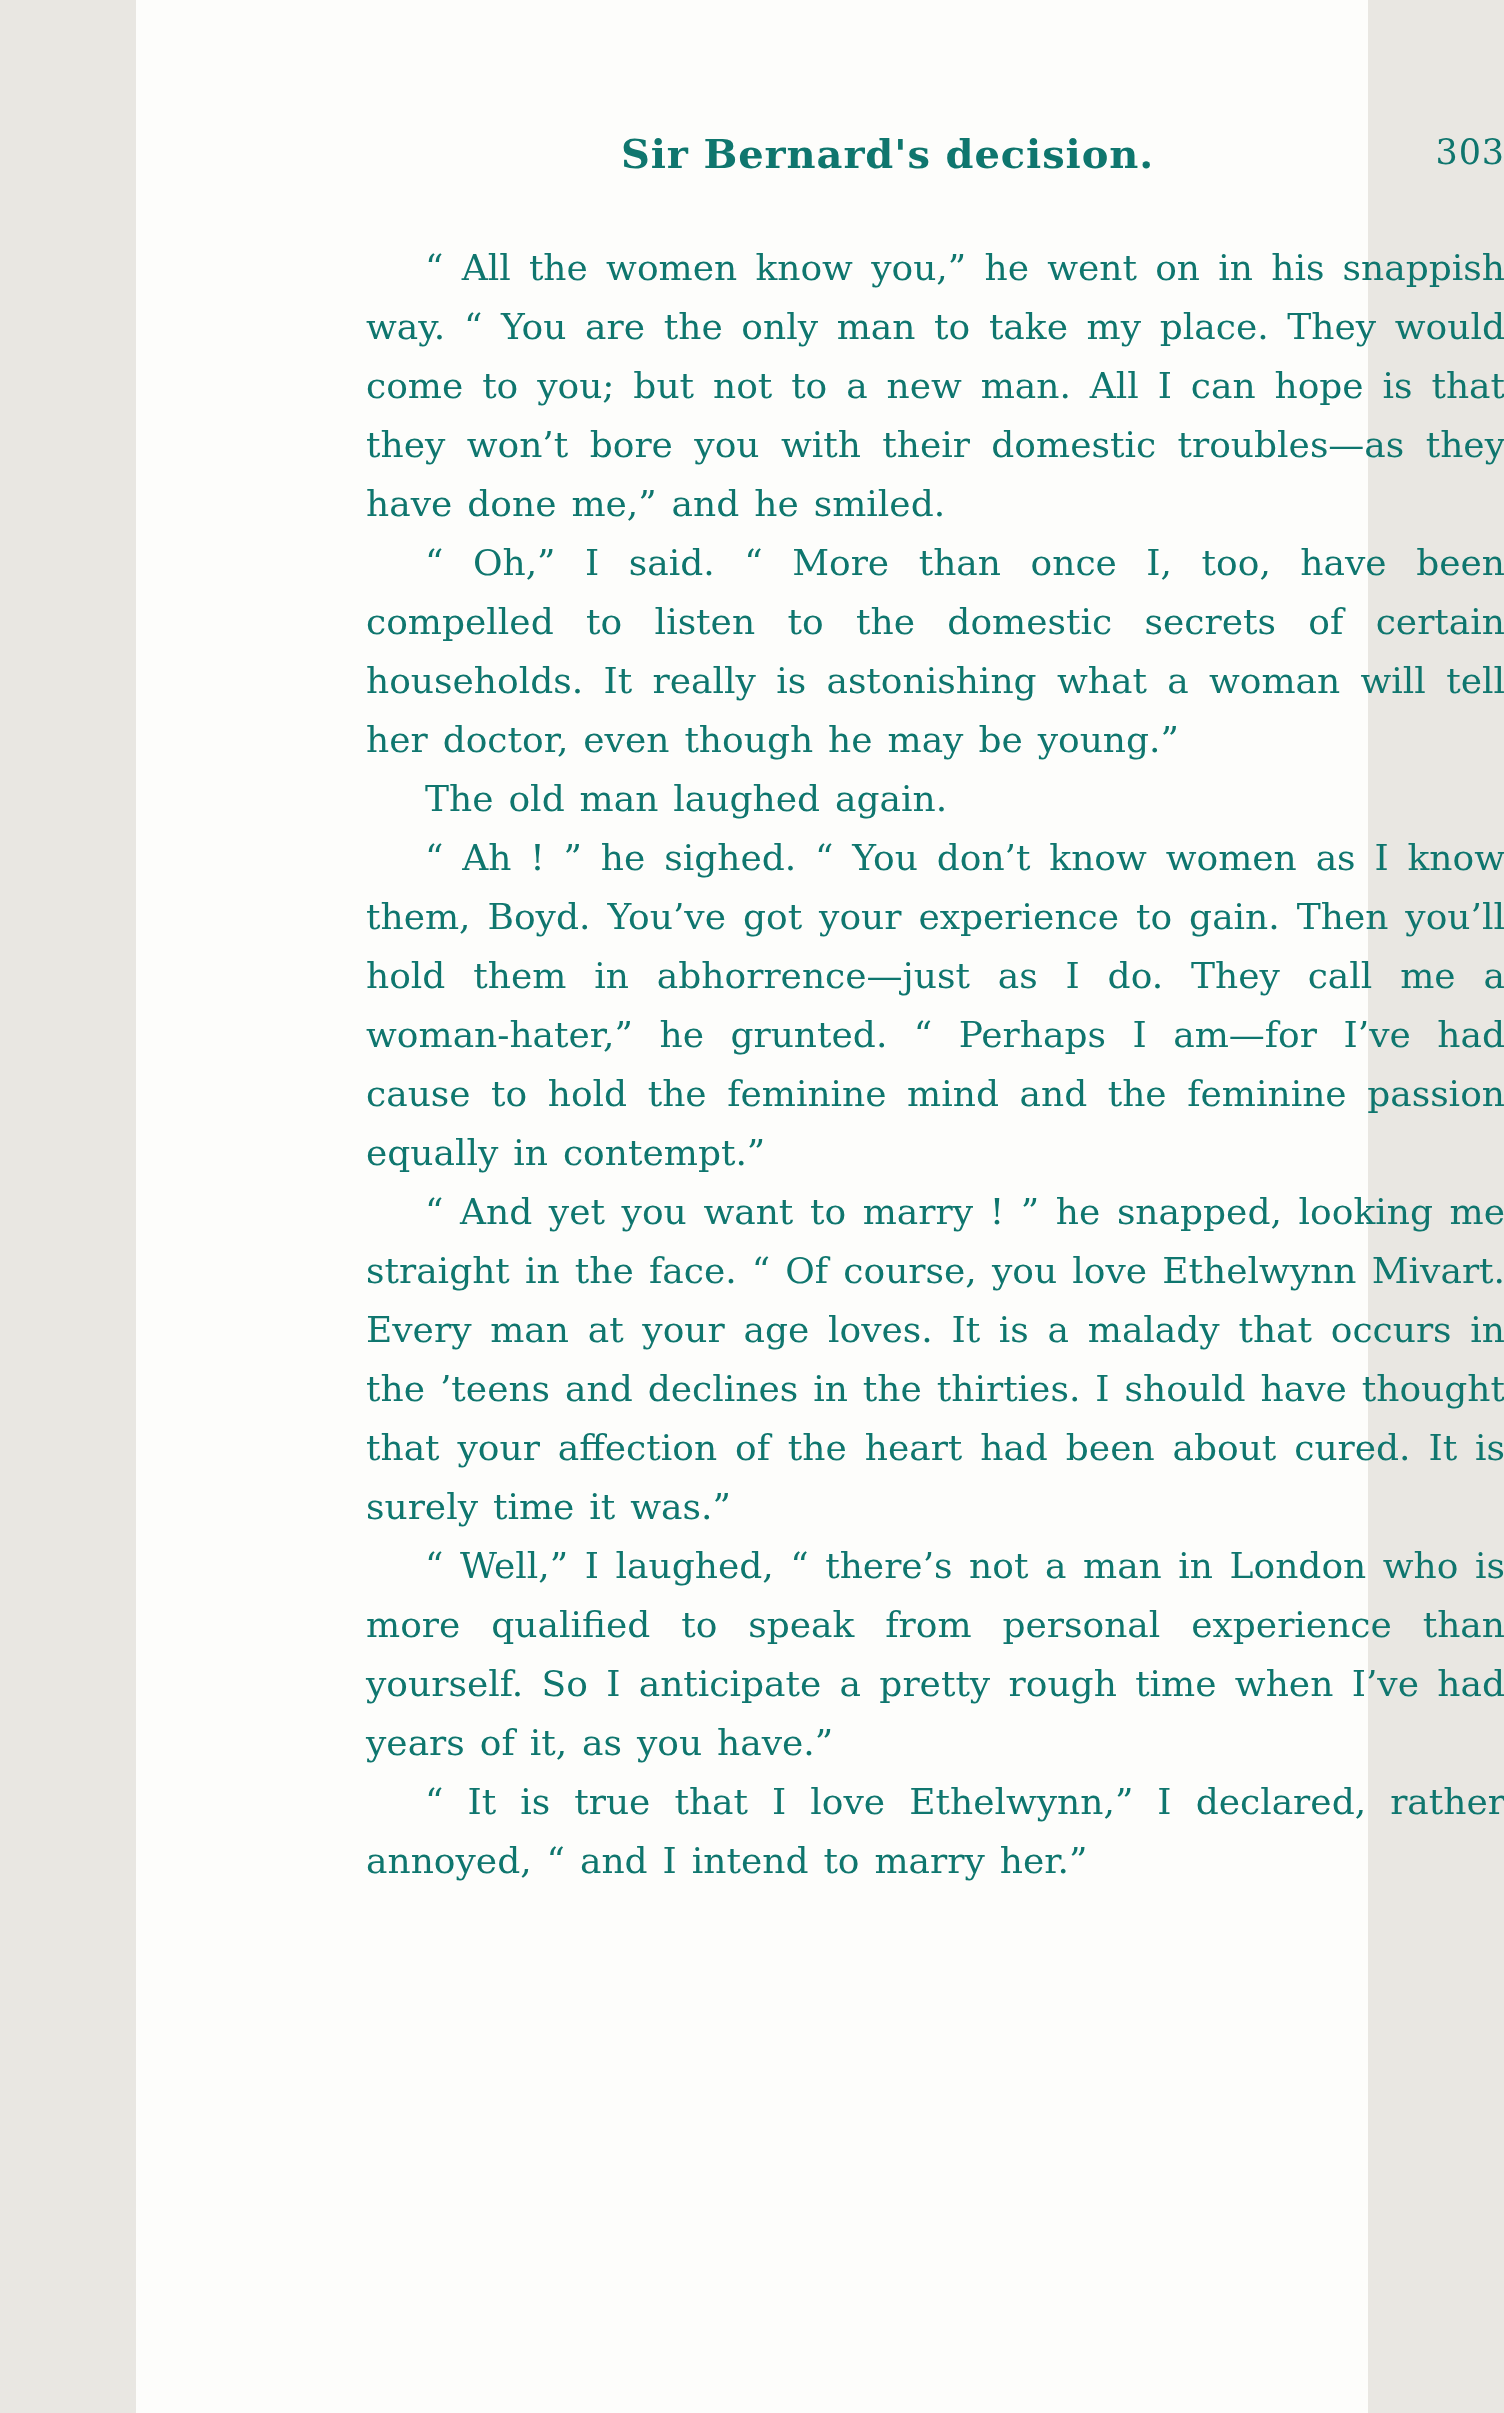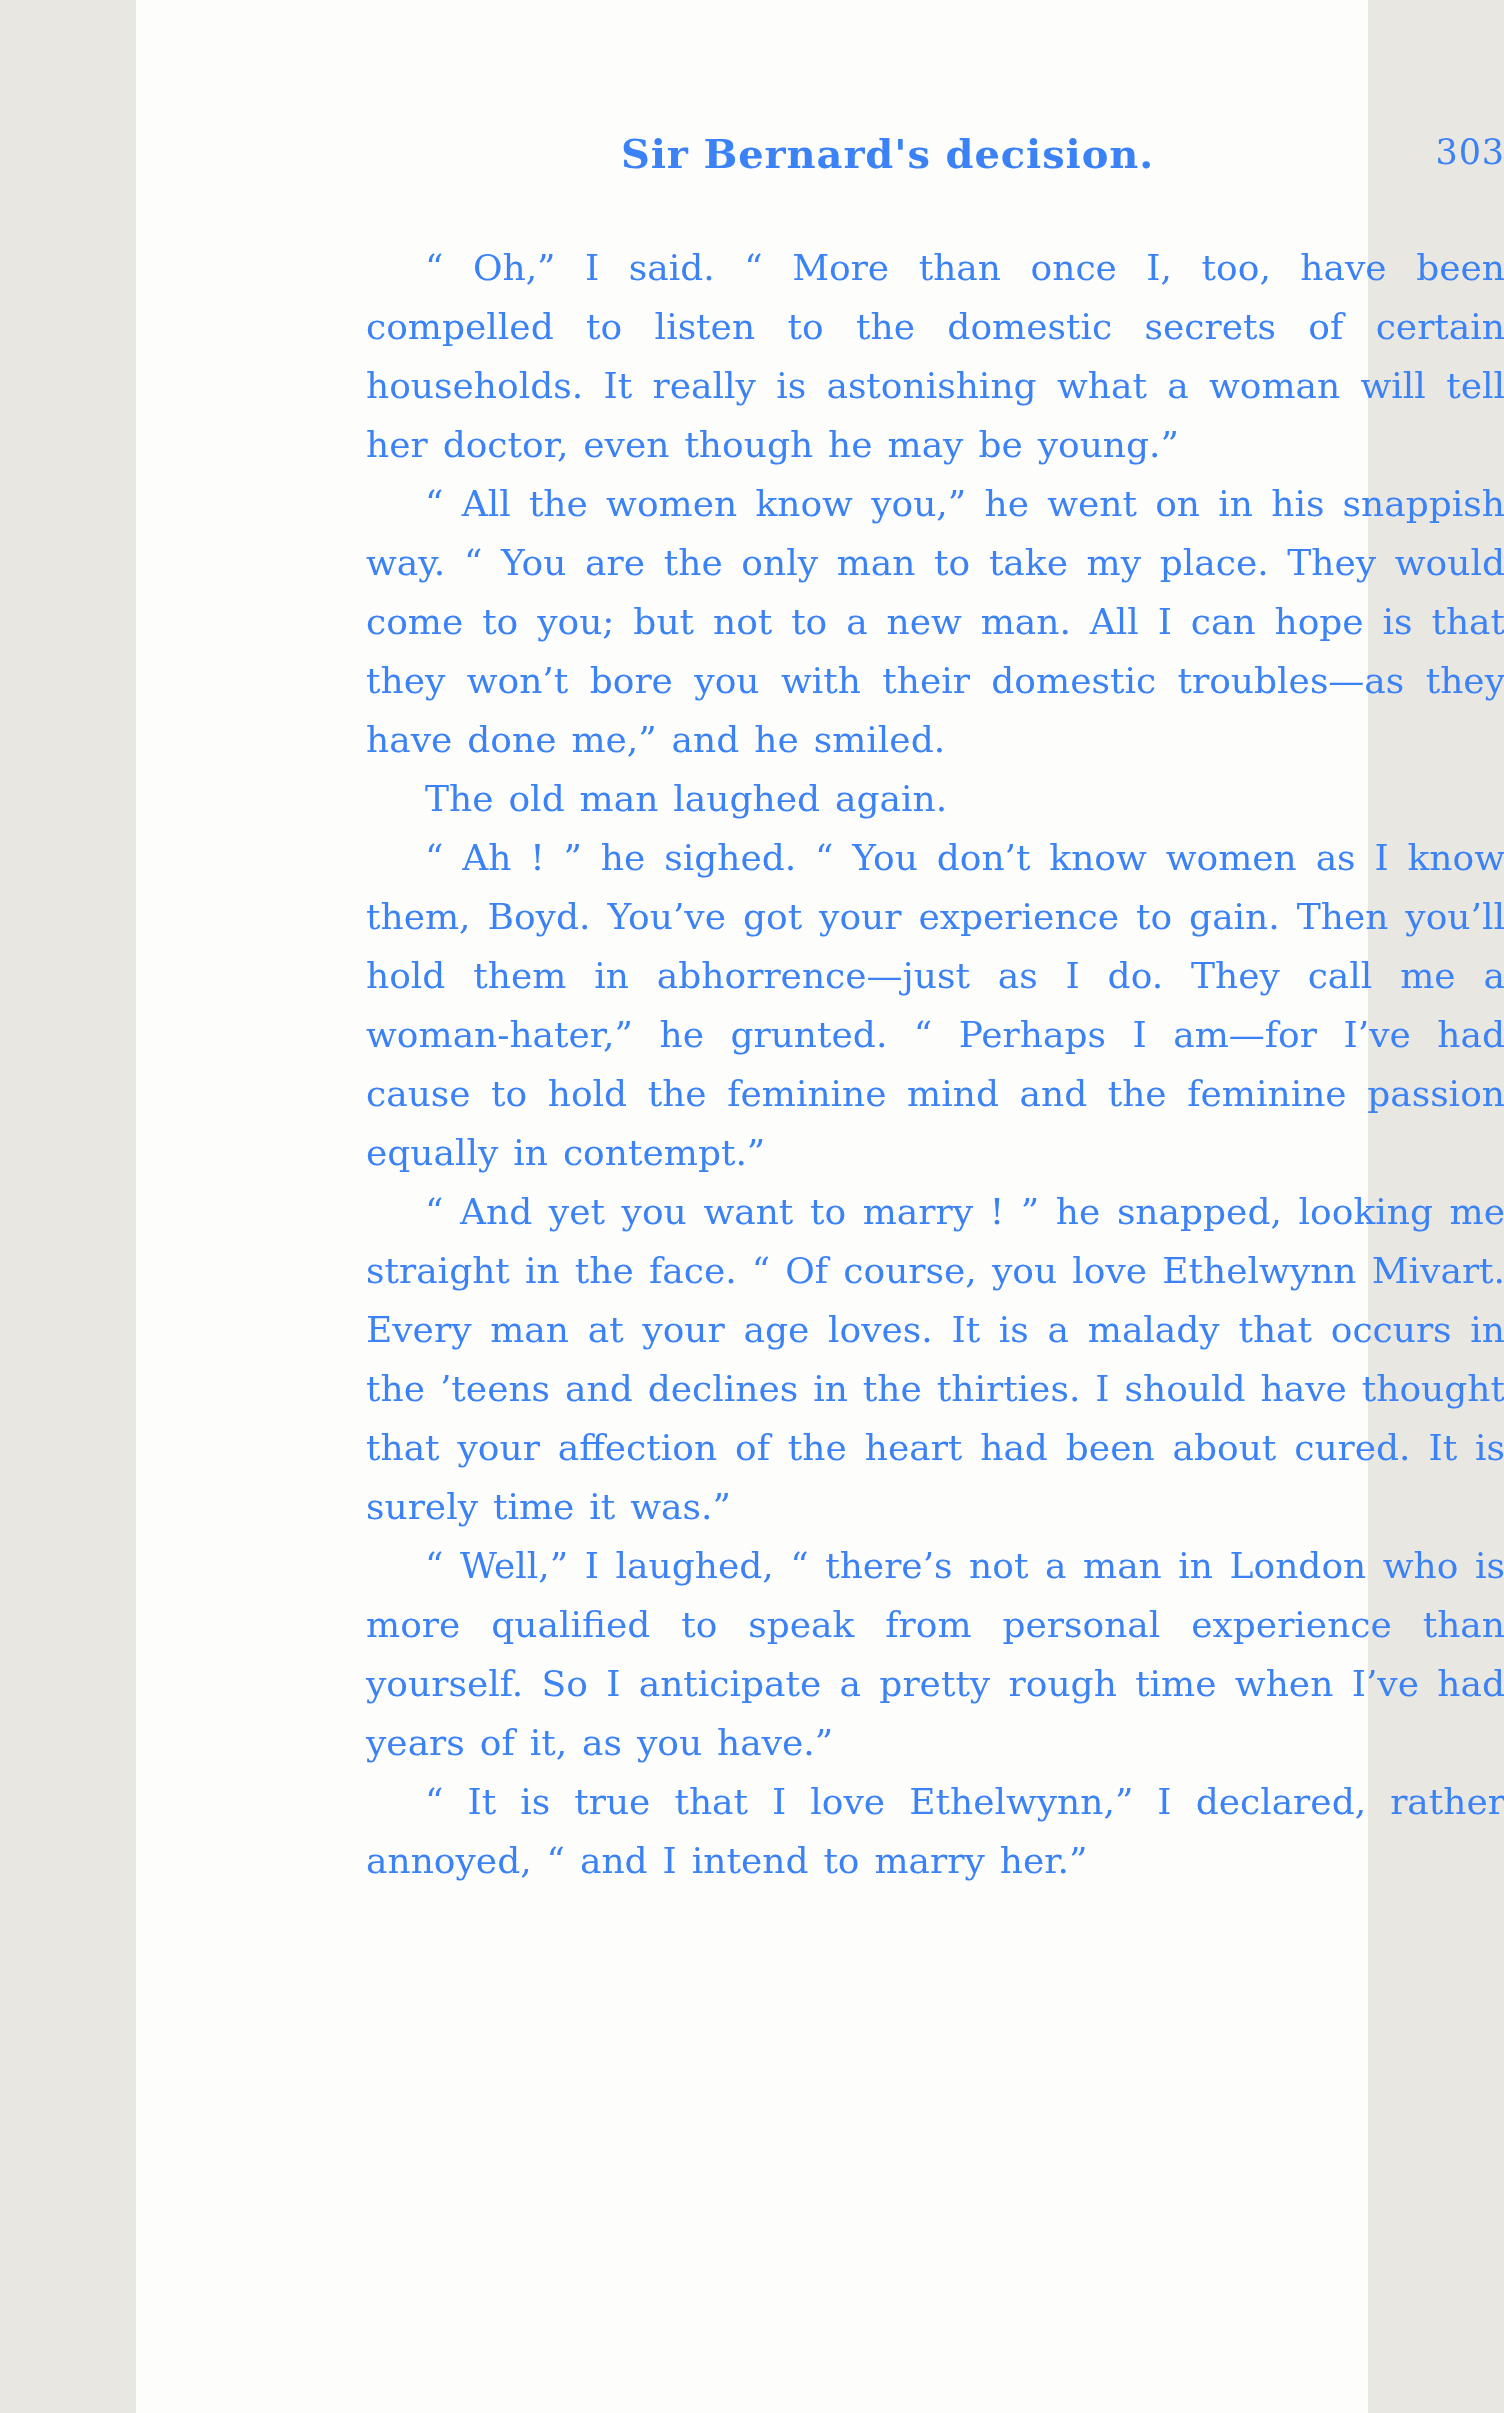--- a/index.html
+++ b/index.html
@@ -9,21 +9,21 @@
   }
   .page {
     position: relative;
     width: 1232px;
     height: 2413px;
     margin: 0 auto;
     background: #fdfdfb;
     box-sizing: border-box;
     padding: 130px 139px 0 230px;
     font-family: "DejaVu Serif", "Liberation Serif", serif;
-    color: #3b82f6;
+    color: #0f766e;
   }
   .text-block {
     position: relative;
     width: 1139px;
   }
   .page-header {
     position: relative;
     width: 100%;
     height: 96px;
     margin-bottom: 12px;
@@ -62,22 +62,22 @@
 
 <div class="page">
   <div class="text-block">
 
     <div class="page-header">
       <div class="page-title">Sir Bernard's decision.</div>
       <div class="page-number">303</div>
     </div>
 
     <div class="body-text">
+      <p>“ All the women know you,” he went on in his snappish way. “ You are the only man to take my place. They would come to you; but not to a new man. All I can hope is that they won’t bore you with their domestic troubles—as they have done me,” and he smiled.</p>
       <p>“ Oh,” I said. “ More than once I, too, have been compelled to listen to the domestic secrets of certain households. It really is astonishing what a woman will tell her doctor, even though he may be young.”</p>
-      <p>“ All the women know you,” he went on in his snappish way. “ You are the only man to take my place. They would come to you; but not to a new man. All I can hope is that they won’t bore you with their domestic troubles—as they have done me,” and he smiled.</p>
       <p>The old man laughed again.</p>
       <p>“ Ah ! ” he sighed. “ You don’t know women as I know them, Boyd. You’ve got your experience to gain. Then you’ll hold them in abhorrence—just as I do. They call me a woman-hater,” he grunted. “ Perhaps I am—for I’ve had cause to hold the feminine mind and the feminine passion equally in contempt.”</p>
       <p>“ And yet you want to marry ! ” he snapped, looking me straight in the face. “ Of course, you love Ethelwynn Mivart. Every man at your age loves. It is a malady that occurs in the ’teens and declines in the thirties. I should have thought that your affection of the heart had been about cured. It is surely time it was.”</p>
       <p>“ Well,” I laughed, “ there’s not a man in London who is more qualified to speak from personal experience than yourself. So I anticipate a pretty rough time when I’ve had years of it, as you have.”</p>
       <p>“ It is true that I love Ethelwynn,” I declared, rather annoyed, “ and I intend to marry her.”</p>
     </div>
 
   </div>
 </div>
 

